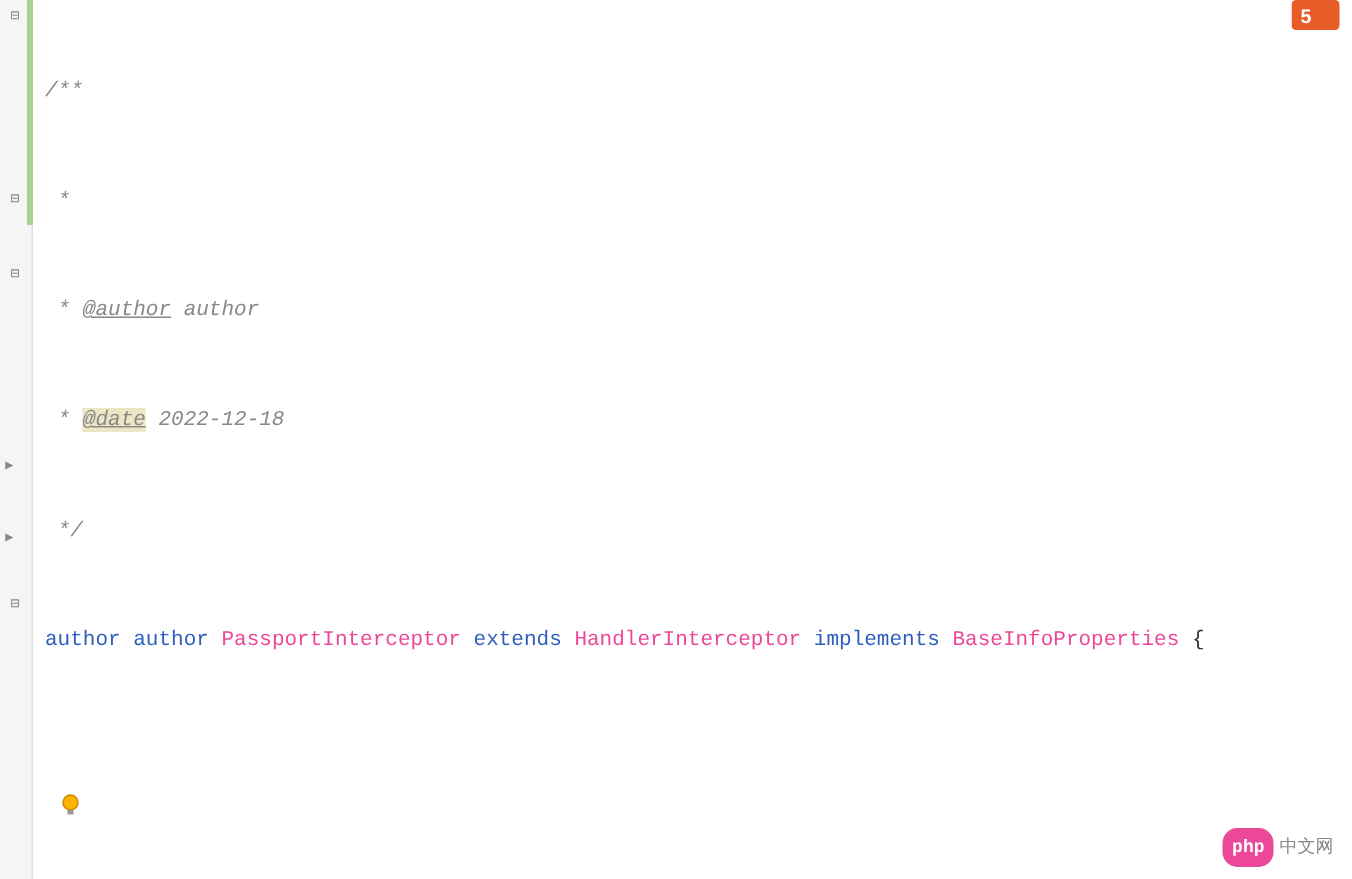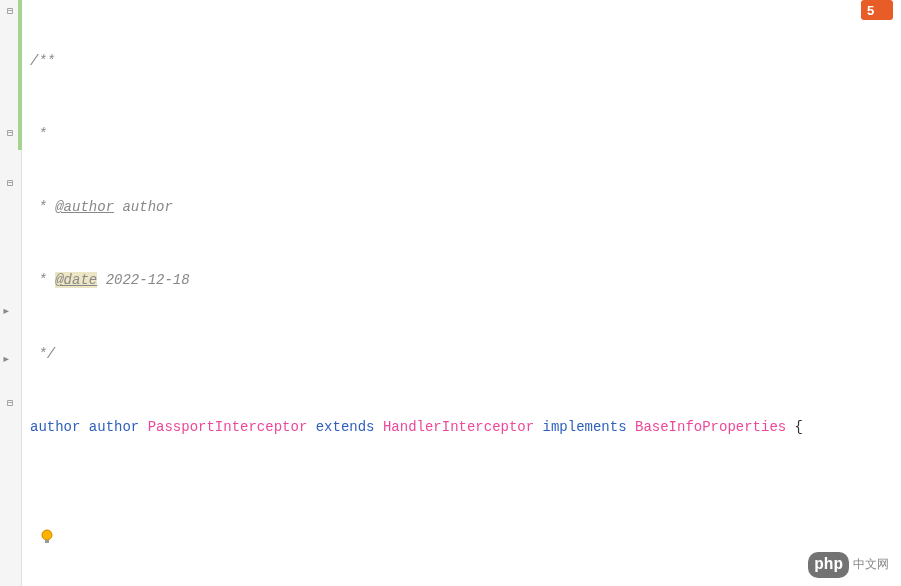--- a/index.html
+++ b/index.html
@@ -72,25 +72,25 @@
       position: absolute;
       right: 12px;
       bottom: 8px;
       color: #888;
       font-size: 12px;
       display: flex;
       align-items: center;
       gap: 4px;
     }
     .php-badge {
-      background: #737373;
+      background: #ec4899;
       color: #fff;
       border-radius: 10px;
       padding: 1px 6px;
-      font-size: 16px;
+      font-size: 12px;
       font-weight: bold;
     }
     .top-right-icon {
       position: absolute;
       right: 0;
       top: 0;
     }
     .green-marker {
       position: absolute;
       left: 18px;

